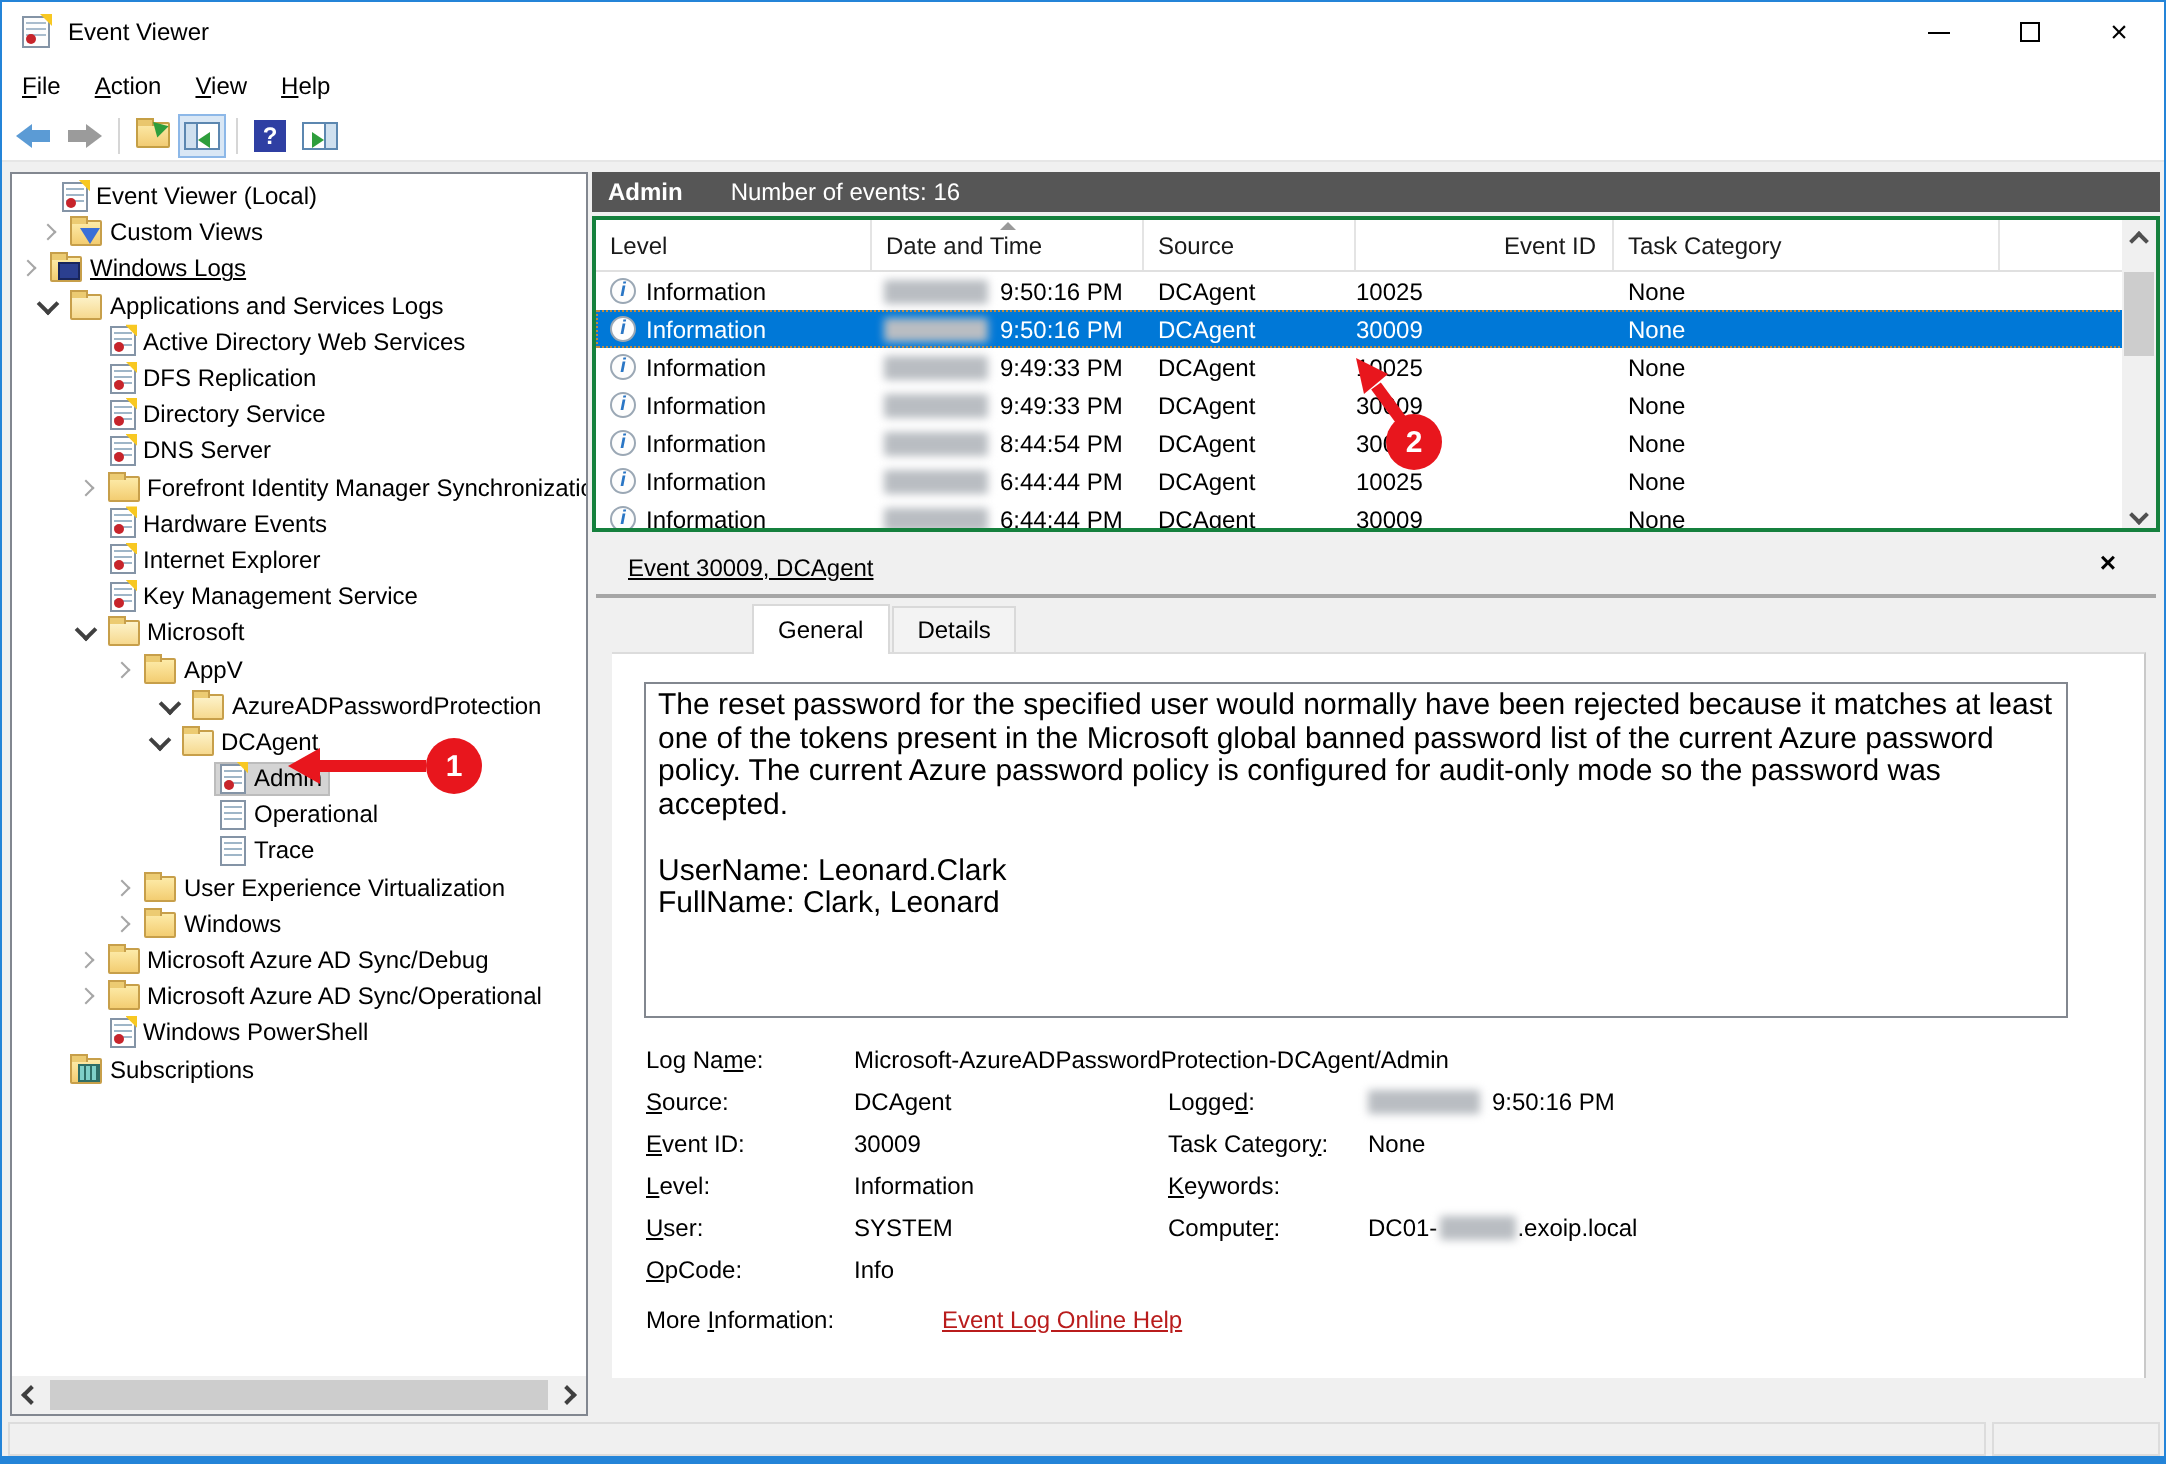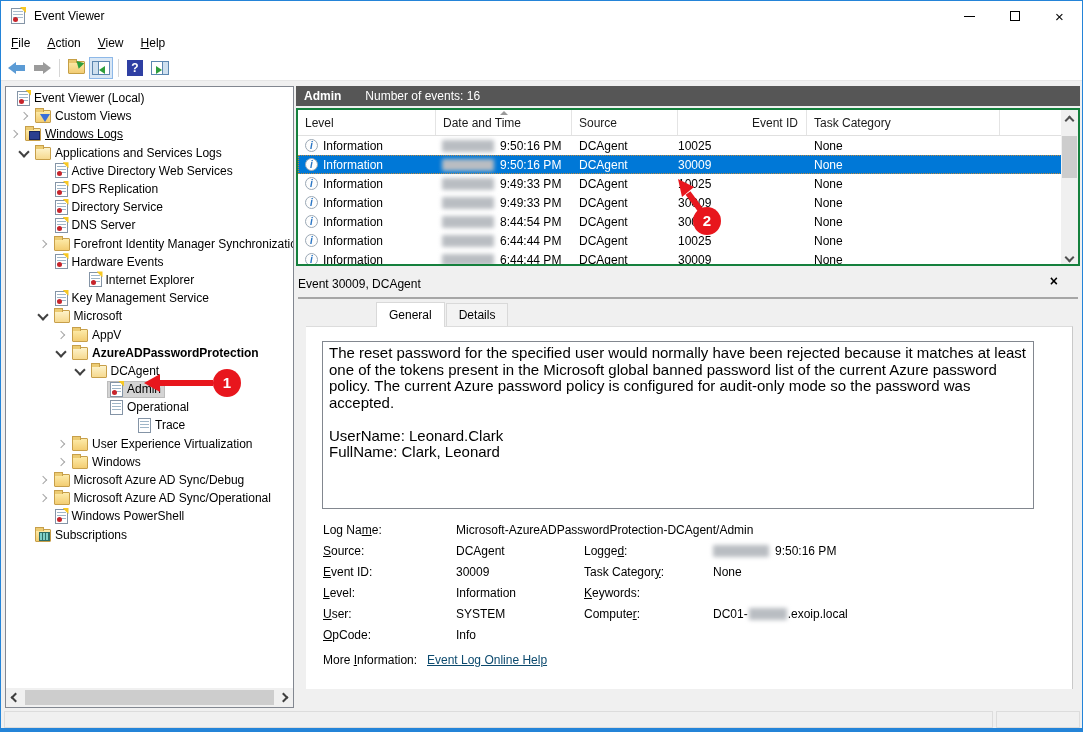--- a/index.html
+++ b/index.html
@@ -126,40 +126,40 @@
   
   .vscroll { position:absolute; right:0; top:0; width:17px; height:156px; background:#f0f0f0; }
   .vs-up, .vs-down { position:absolute; left:0; width:17px; height:16px; }
   .vs-up { top:0; } .vs-down { bottom:0; }
   .vs-up::before { content:""; position:absolute; left:5px; top:7px; width:5px; height:5px; border-left:2px solid #505050; border-top:2px solid #505050; transform:rotate(45deg); }
   .vs-down::before { content:""; position:absolute; left:5px; top:4px; width:5px; height:5px; border-right:2px solid #505050; border-bottom:2px solid #505050; transform:rotate(45deg); }
   .vs-thumb { position:absolute; left:1px; width:15px; top:26px; height:42px; background:#cdcdcd; }
 
   
   .details-header { position:absolute; left:297px; top:271px; width:782px; height:24px; background:#f0f0f0; display:flex; align-items:center; }
-  .details-title { margin-left:0; }
+  .details-title { margin-left:16px;text-decoration:underline; }
   .details-close { position:absolute; right:22px; top:2px; font-weight:bold; font-size:14px; line-height:1; }
   .details-sep { position:absolute; left:297px; top:296px; width:780px; height:2px; background:#a6a6a6; }
   .tabs { position:absolute; left:331px; top:302px; height:24px; display:flex;padding-left:44px; }
   .tab { padding:4px 12px 0 12px; border:1px solid #d9d9d9; border-bottom:none; background:#f3f3f3; margin-right:1px; height:24px; }
   .tab.active { background:#fff; height:25px; margin-top:-1px; padding-top:5px; z-index:2; }
   .details-page { position:absolute; left:305px; top:325px; width:767px; height:363px; background:#fff; border-top:1px solid #dcdcdc; border-right:1px solid #c9c9c9; }
   .desc-box { position:absolute; left:321px; top:340px; width:712px; height:168px; background:#fff; border:1px solid #82878f;
               padding:3px 6px; font-size:15px; line-height:16.5px; white-space:pre-wrap; overflow:hidden; }
   .props-left { position:absolute; left:322px; top:518px; }
   .props-right { position:absolute; left:583px; top:539px; }
-  .prow { height:21px; display:flex; align-items:center; white-space:nowrap;gap:29px; }
+  .prow { height:21px; display:flex; align-items:center; white-space:nowrap; }
   .plabel { width:104px; flex:none; }
   .props-right .plabel { width:100px; }
   .pvalue { display:flex; align-items:center; }
   .prop-blur { width:56px; height:12px; margin-right:6px; }
   .comp-blur { width:38px; height:12px; margin:0 1px; }
   .more-row { position:absolute; left:322px; top:648px; height:21px; display:flex; align-items:center; }
   .more-row .plabel { width:104px; }
-  a.evlink { color:#0c4a6e; text-decoration:underline; }
+  a.evlink { color:#b91c1c; text-decoration:underline;margin-left:44px; }
 
   
   .statusbar { position:absolute; left:0; top:708px; width:100%; height:20px; background:#f0f0f0; }
   .sb-sec { position:absolute; top:2px; height:17px; border:1px solid #dcdcdc; background:#f0f0f0; }
   .sb-1 { left:3px; width:989px; }
   .sb-2 { left:995px; width:84px; }
 
   
   .annot { position:absolute; left:0; top:0; width:1083px; height:732px; pointer-events:none; z-index:60; }
   .annot text { font-family:"Liberation Sans","DejaVu Sans",sans-serif; font-weight:bold; fill:#fff; font-size:15px; }
@@ -212,21 +212,21 @@
       </div>
     <div class="tbtn">
         <span class="ico-panes right"></span>
       </div>
   </div>
 
   <div class="main"></div>
 
   <div class="tree-panel">
     <div class="tree" id="tree">
-        <div class="tree-row" style="padding-left: 8px;">
+        <div class="tree-row" style="padding-left: 22px;">
           <span class="hl">
             <span class="ticon icon-event-viewer">
               <span class="corner"></span>
             </span>
             <span class="tlabel">Event Viewer (Local)</span>
           </span>
         </div>
         <div class="tree-row" style="padding-left: 10px;">
           <span class="chev collapsed"></span>
           <span class="hl">
@@ -293,21 +293,21 @@
         </div>
         <div class="tree-row" style="padding-left: 28.5px;">
           <span class="chev none"></span>
           <span class="hl">
             <span class="ticon icon-log">
               <span class="corner"></span>
             </span>
             <span class="tlabel">Hardware Events</span>
           </span>
         </div>
-        <div class="tree-row" style="padding-left: 28.5px; margin-left: 34px;">
+        <div class="tree-row" style="padding-left: 28.5px;">
           <span class="chev none"></span>
           <span class="hl">
             <span class="ticon icon-log">
               <span class="corner"></span>
             </span>
             <span class="tlabel">Internet Explorer</span>
           </span>
         </div>
         <div class="tree-row" style="padding-left: 28.5px;">
           <span class="chev none"></span>
@@ -325,21 +325,21 @@
             <span class="tlabel">Microsoft</span>
           </span>
         </div>
         <div class="tree-row" style="padding-left: 47px;">
           <span class="chev collapsed"></span>
           <span class="hl">
             <span class="ticon icon-folder"></span>
             <span class="tlabel">AppV</span>
           </span>
         </div>
-        <div class="tree-row" style="padding-left: 47px; font-weight: bold;">
+        <div class="tree-row" style="padding-left: 71px;">
           <span class="chev expanded"></span>
           <span class="hl">
             <span class="ticon icon-folder-open"></span>
             <span class="tlabel">AzureADPasswordProtection</span>
           </span>
         </div>
         <div class="tree-row" style="padding-left: 65.5px;">
           <span class="chev expanded"></span>
           <span class="hl">
             <span class="ticon icon-folder-open"></span>
@@ -355,21 +355,21 @@
             <span class="tlabel">Admin</span>
           </span>
         </div>
         <div class="tree-row" style="padding-left: 84px;">
           <span class="chev none"></span>
           <span class="hl">
             <span class="ticon icon-log-plain"></span>
             <span class="tlabel">Operational</span>
           </span>
         </div>
-        <div class="tree-row" style="padding-left: 112px;">
+        <div class="tree-row" style="padding-left: 84px;">
           <span class="chev none"></span>
           <span class="hl">
             <span class="ticon icon-log-plain"></span>
             <span class="tlabel">Trace</span>
           </span>
         </div>
         <div class="tree-row" style="padding-left: 47px;">
           <span class="chev collapsed"></span>
           <span class="hl">
             <span class="ticon icon-folder"></span>

